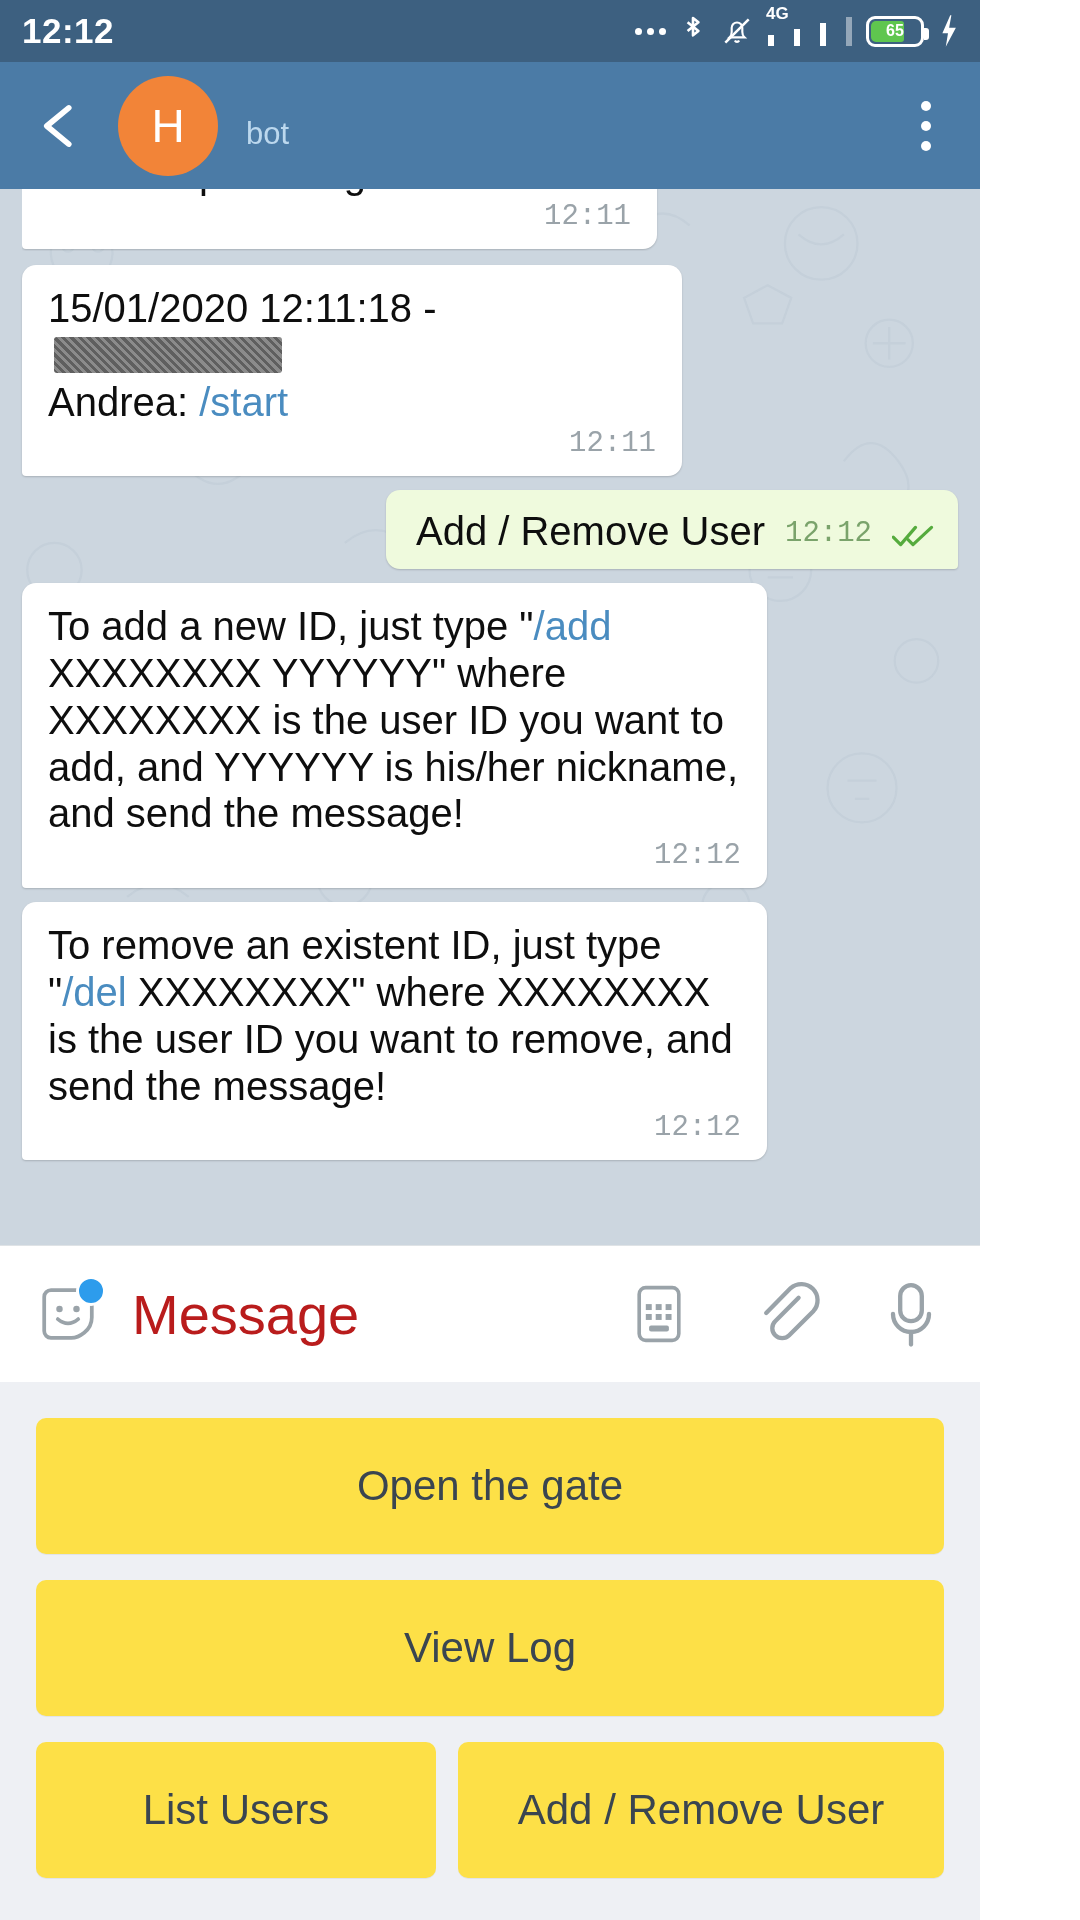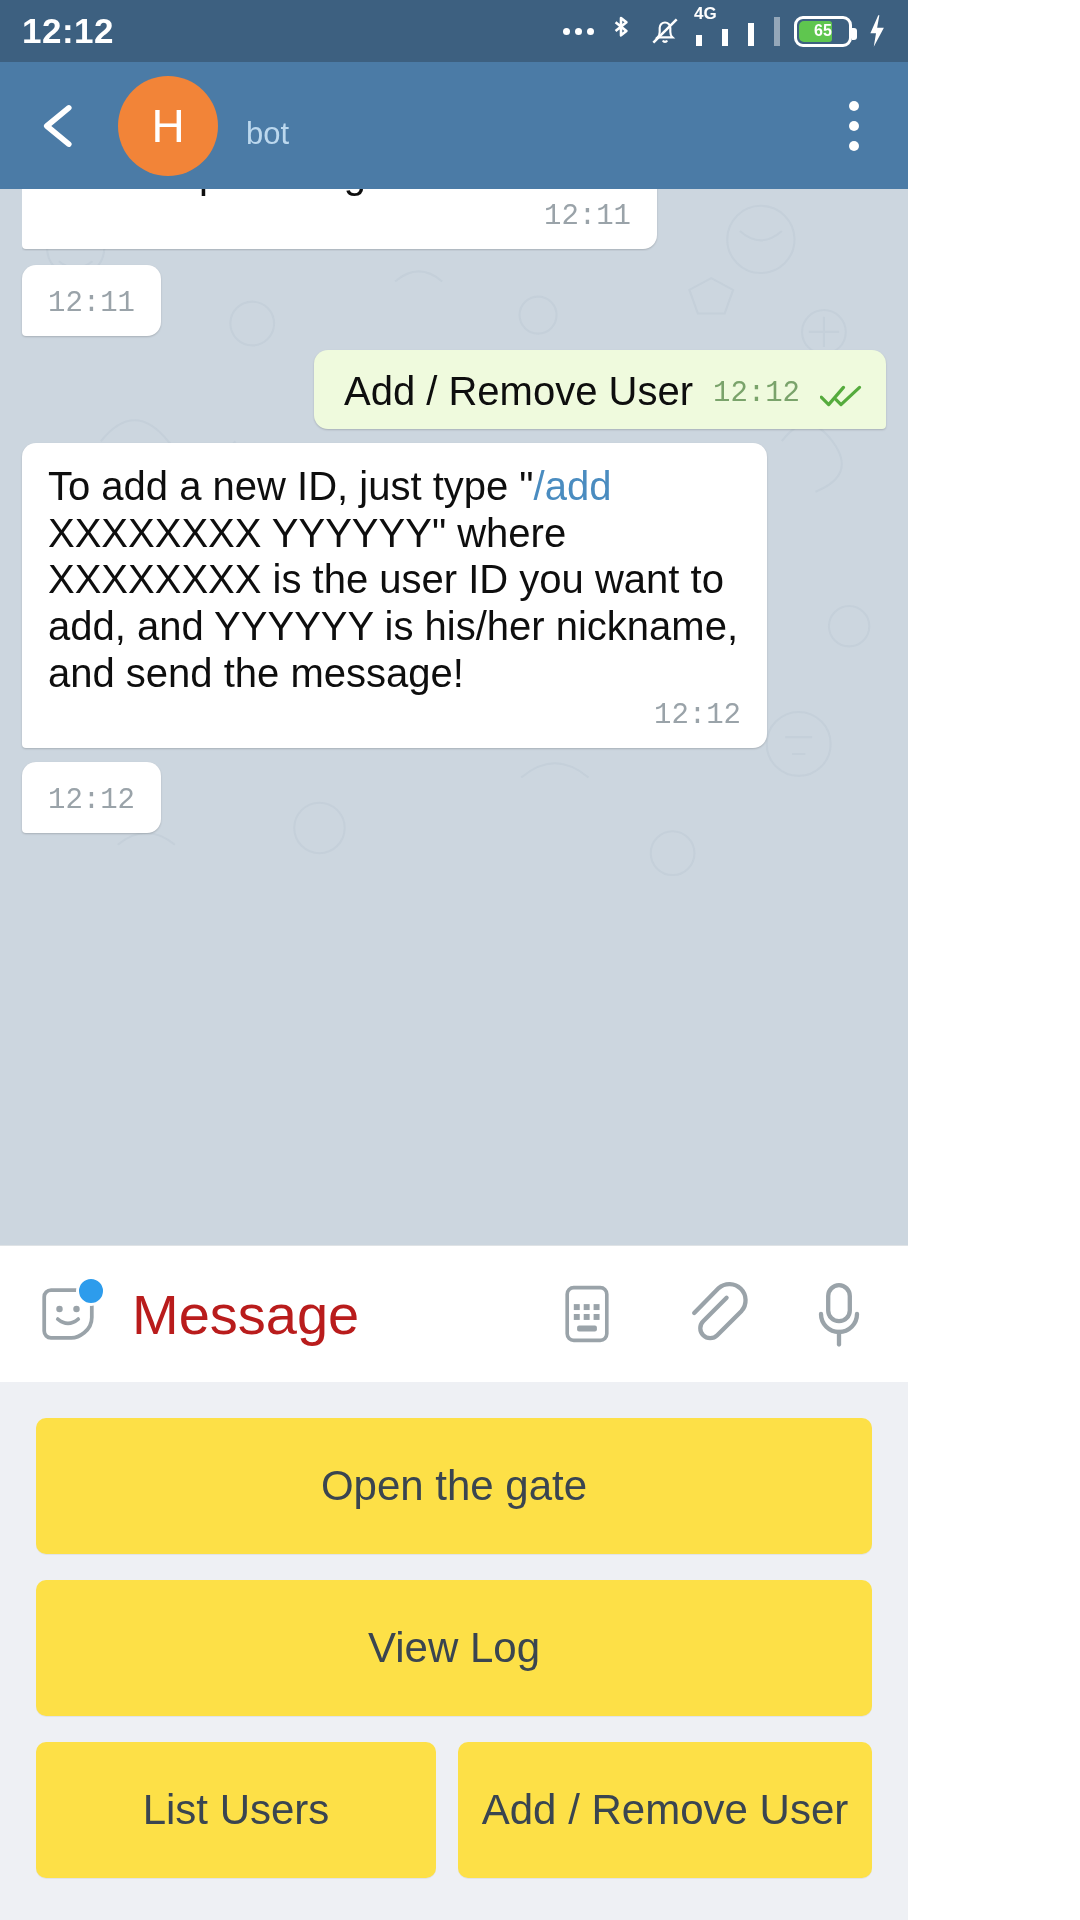--- a/index.html
+++ b/index.html
@@ -1,21 +1,21 @@
 <!DOCTYPE html>
 <html><head>
 <meta charset="utf-8">
 <style>
   * { margin:0; padding:0; box-sizing:border-box; }
   html, body {
     width:1080px; height:1920px;
     font-family:"Liberation Sans", sans-serif;
     background:#ffffff; overflow:hidden;
   }
-  #app { position:relative; width:908px; height:1920px; display:flex; flex-direction:column; }
+  #app { position:relative; width:980px; height:1920px; display:flex; flex-direction:column; }
 
   
   .statusbar{
     height:62px; background:#3d6080; flex:0 0 62px;
     display:flex; align-items:center; padding:0 22px; color:#fff;
   }
   .status-time{ font-size:35px; font-weight:700; letter-spacing:.5px; }
   .status-right{ margin-left:auto; display:flex; align-items:center; gap:14px; }
   .ic{ display:block; }
   .dots3{ display:flex; gap:5px; align-items:center; }
@@ -203,20 +203,24 @@
       <div class="clip-wrap">
         <div class="bubble in">
           <div class="txt">Mirco: Open the gate</div>
           <div class="meta">
             <span class="time">12:11</span>
           </div>
         </div>
       </div>
 
       <div class="bubble in" style="max-width:660px;">
+        <div class="txt">
+          <span>15/01/2020 12:11:18 - </span><span class="redact"></span><br>
+          <span>Andrea: </span><span class="cmd">/start</span>
+        </div>
         <div class="meta">
           <span class="time">12:11</span>
         </div>
       </div>
 
       <div class="bubble out" style="padding:18px 24px 14px 30px;">
         <div style="display:flex;align-items:flex-end;gap:20px;">
           <span class="txt">Add / Remove User</span>
           <span class="time" style="margin-bottom:5px;">12:12</span>
           <svg class="ticks" style="margin-bottom:6px;" viewBox="0 0 34 20">
@@ -227,20 +231,21 @@
       </div>
 
       <div class="bubble in">
         <div class="txt"><span>To add a new ID, just type "</span><span class="cmd">/add</span><span> XXXXXXXX YYYYYY" where XXXXXXXX is the user ID you want to add, and YYYYYY is his/her nickname, and send the message!</span></div>
         <div class="meta">
           <span class="time">12:12</span>
         </div>
       </div>
 
       <div class="bubble in">
+        <div class="txt"><span>To remove an existent ID, just type "</span><span class="cmd">/del</span><span> XXXXXXXX" where XXXXXXXX is the user ID you want to remove, and send the message!</span></div>
         <div class="meta">
           <span class="time">12:12</span>
         </div>
       </div>
 
     </div>
   </div>
 
   <div class="inputbar">
     <div class="smiley">

